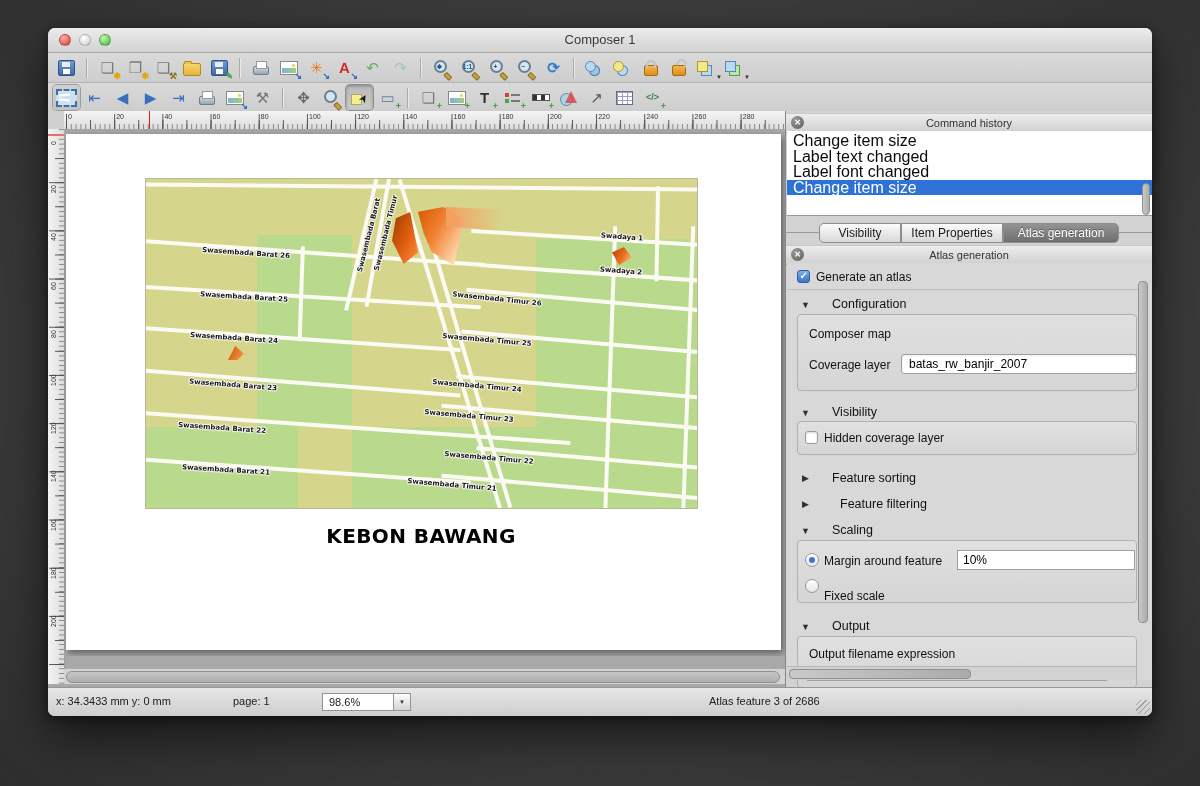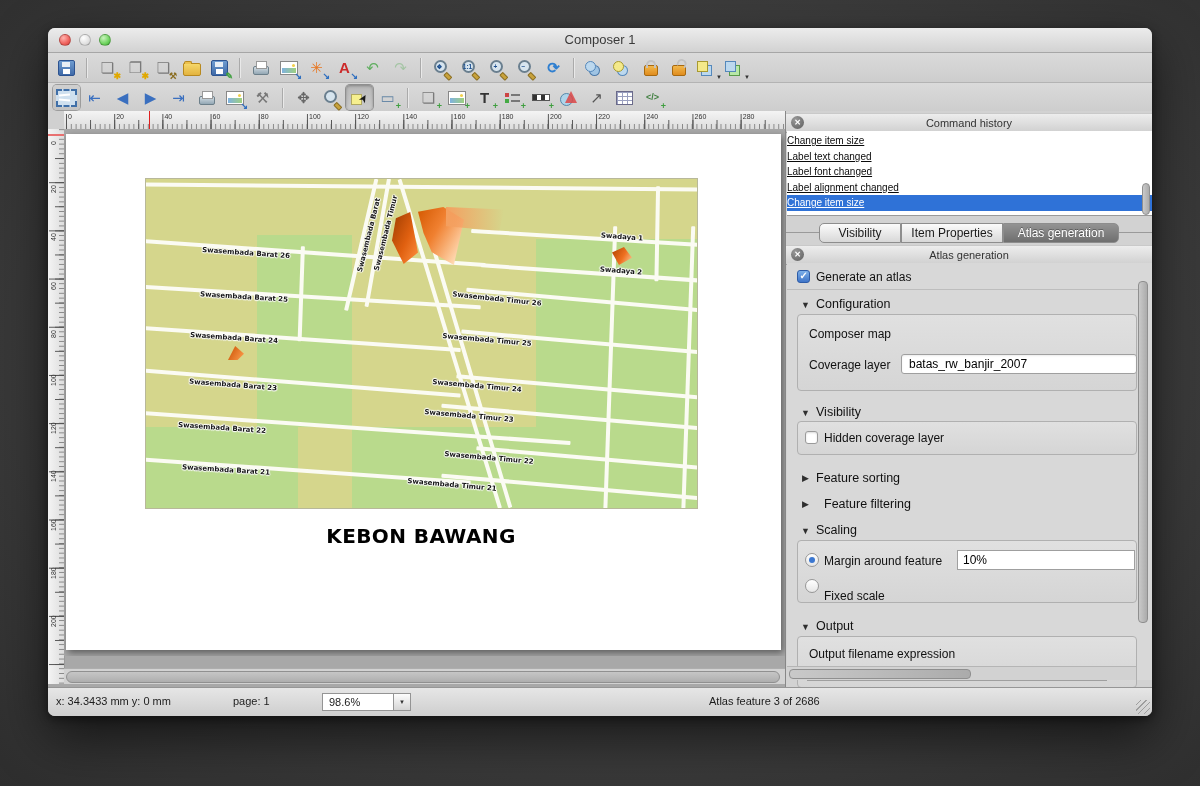--- a/index.html
+++ b/index.html
@@ -91,31 +91,31 @@
           text-shadow:0 0 2px #fff,0 0 2px #fff,1px 0 1px #fff,-1px 0 1px #fff,0 1px 1px #fff,0 -1px 1px #fff;}
   .ofeat{position:absolute;}
   #map-title{position:absolute;left:355px;top:390px;transform:translateX(-50%);font-family:"DejaVu Sans",sans-serif;font-weight:bold;font-size:20px;color:#000;letter-spacing:.4px;white-space:nowrap;}
   #hscroll{position:absolute;left:16px;right:366px;bottom:4px;height:15px;background:#d2d2d2;border-top:1px solid #adadad;}
   #hscroll .thumb{position:absolute;left:2px;top:2px;width:712px;height:10px;background:linear-gradient(#c6c6c6,#aeaeae);border:1px solid #909090;border-radius:6px;}
   
   #dock{position:absolute;right:0;top:83px;width:366px;bottom:28px;background:#d2d2d2;border-left:1px solid #878787;}
   .ptitle{position:absolute;left:0;right:0;height:18px;background:linear-gradient(#ededed,#d0d0d0);border-top:1px solid #c9c9c9;border-bottom:1px solid #a3a3a3;font-size:11px;color:#333;text-align:center;line-height:18px;}
   .closebtn{position:absolute;left:5px;top:2px;width:13px;height:13px;border-radius:50%;background:radial-gradient(circle at 35% 30%,#9a9a9a,#5c5c5c);color:#fff;font-size:8px;line-height:13px;text-align:center;font-weight:bold;}
   #ch-list{position:absolute;left:1px;right:0;top:20px;height:85px;background:#fff;border-bottom:1px solid #9a9a9a;padding-top:2px;box-sizing:border-box;}
-  .ch-row{height:15.5px;line-height:15.5px;font-size:10px;color:#0a0a0a;text-decoration:underline;}
+  .ch-row{height:15.5px;line-height:15.5px;font-size:16px;padding-left:6px;color:#0a0a0a;}
   .ch-row.selected{background:#2f72d7;color:#fff;}
   .vthumb{position:absolute;background:linear-gradient(90deg,#c9c9c9,#ababab);border:1px solid #8f8f8f;border-radius:4px;}
   .tabline{position:absolute;height:1px;background:#9a9a9a;}
   .tab{position:absolute;height:20px;box-sizing:border-box;border:1px solid #8d8d8d;background:linear-gradient(#fbfbfb,#d8d8d8);font-size:12px;color:#1a1a1a;display:flex;align-items:center;justify-content:center;}
   .tab.first{border-radius:5px 0 0 5px;}
   .tab.last{border-radius:0 5px 5px 0;}
   .tab.active{background:linear-gradient(#939393,#6f6f6f);color:#fff;text-shadow:0 -1px 0 rgba(0,0,0,.35);}
   #atlas-content{position:absolute;left:1px;right:0;top:152px;bottom:8px;background:#d8d8d8;}
   .lbl{position:absolute;font-size:12px;color:#111;white-space:nowrap;}
-  .hdr{position:absolute;font-size:12.5px;color:#111;white-space:nowrap;}
+  .hdr{position:absolute;font-size:12.5px;color:#111;white-space:nowrap;margin-left:16px;}
   .tri{position:absolute;font-size:9px;color:#2e2e2e;}
   .gbox{position:absolute;border:1px solid #b0b0b0;border-radius:4px;background:linear-gradient(#e0e0e0,#d5d5d5);}
   .combo{position:absolute;height:20px;box-sizing:border-box;background:#fff;border:1px solid #9f9f9f;border-radius:3px;font-size:12px;color:#000;line-height:18px;padding-left:7px;box-shadow:inset 0 1px 2px rgba(0,0,0,.08);}
   .txt{position:absolute;height:20px;box-sizing:border-box;background:#fff;border:1px solid #9f9f9f;font-size:12px;color:#000;padding:0 5px;font-family:"Liberation Sans",sans-serif;}
   .cb{position:absolute;width:13px;height:13px;border-radius:3px;box-sizing:border-box;}
   .cb.on{background:linear-gradient(#7db0e8,#3f74c8);border:1px solid #2d5ca8;}
   .cb.on::after{content:"✓";color:#fff;font-size:10px;font-weight:bold;position:absolute;left:1.5px;top:-1px;}
   .cb.off{background:#fff;border:1px solid #9a9a9a;box-shadow:inset 0 1px 2px rgba(0,0,0,.15);}
   .rd{position:absolute;width:14px;height:14px;border-radius:50%;background:linear-gradient(#fff,#e6e6e6);border:1px solid #979797;box-sizing:border-box;}
   .rd.on::after{content:"";position:absolute;left:3px;top:3px;width:6px;height:6px;border-radius:50%;background:#3b77d0;}
@@ -408,21 +408,20 @@
   <div id="dock">
 
     <div class="ptitle" style="top:2px;">
       <span class="closebtn">✕</span>
       <span>Command history</span>
     </div>
     <div id="ch-list">
         <div class="ch-row">Change item size</div>
         <div class="ch-row">Label text changed</div>
         <div class="ch-row">Label font changed</div>
-        <div class="ch-row">Label alignment changed</div>
         <div class="ch-row selected">Change item size</div>
       </div>
     <div class="vthumb" style="right:2px;top:72px;width:6px;height:30px;"></div>
 
     <div class="tabline" style="left:0;width:33px;top:121px;"></div>
     <div class="tabline" style="right:0;width:33px;top:121px;"></div>
     <div id="tabs">
         <div class="tab first" style="left: 33px; top: 112px; width: 82px;">Visibility</div>
         <div class="tab" style="left: 115px; top: 112px; width: 102px;">Item Properties</div>
         <div class="tab last active" style="left: 217px; top: 112px; width: 116px;">Atlas generation</div>

